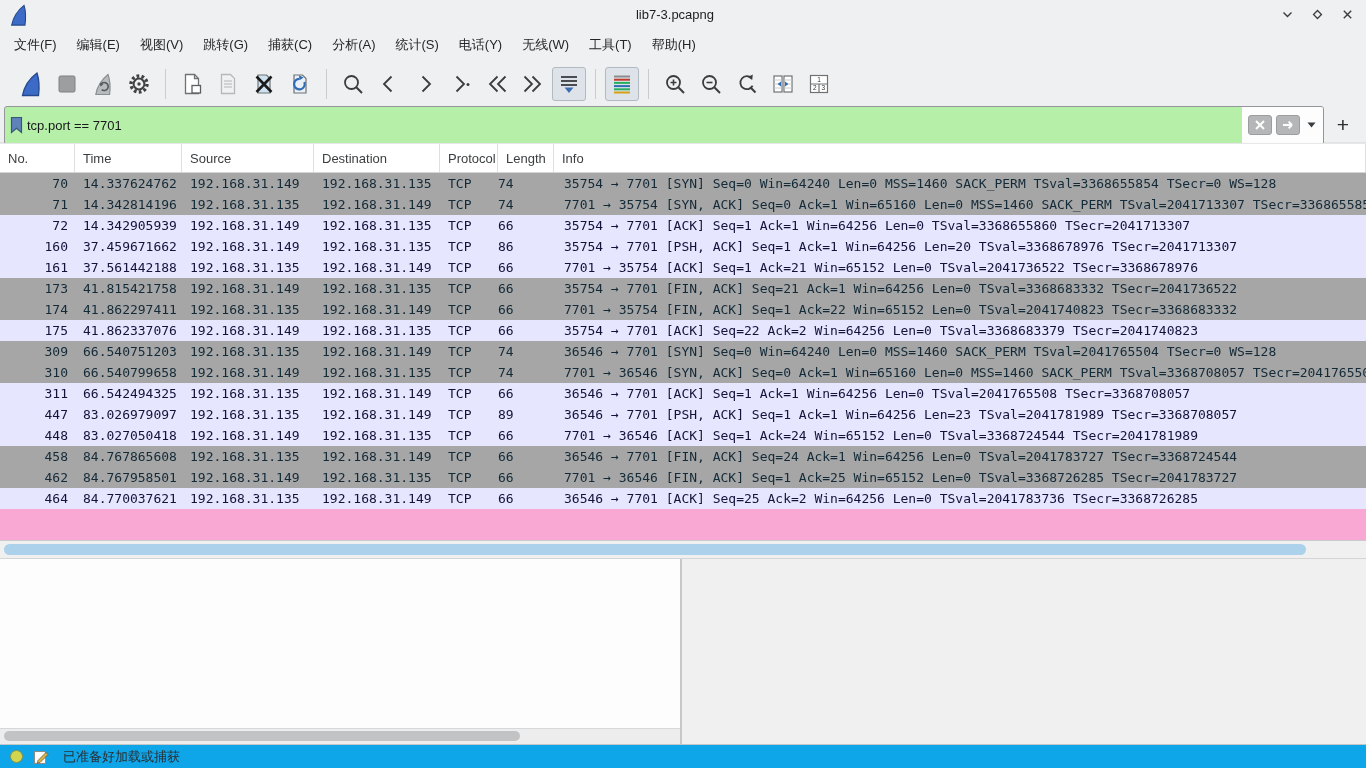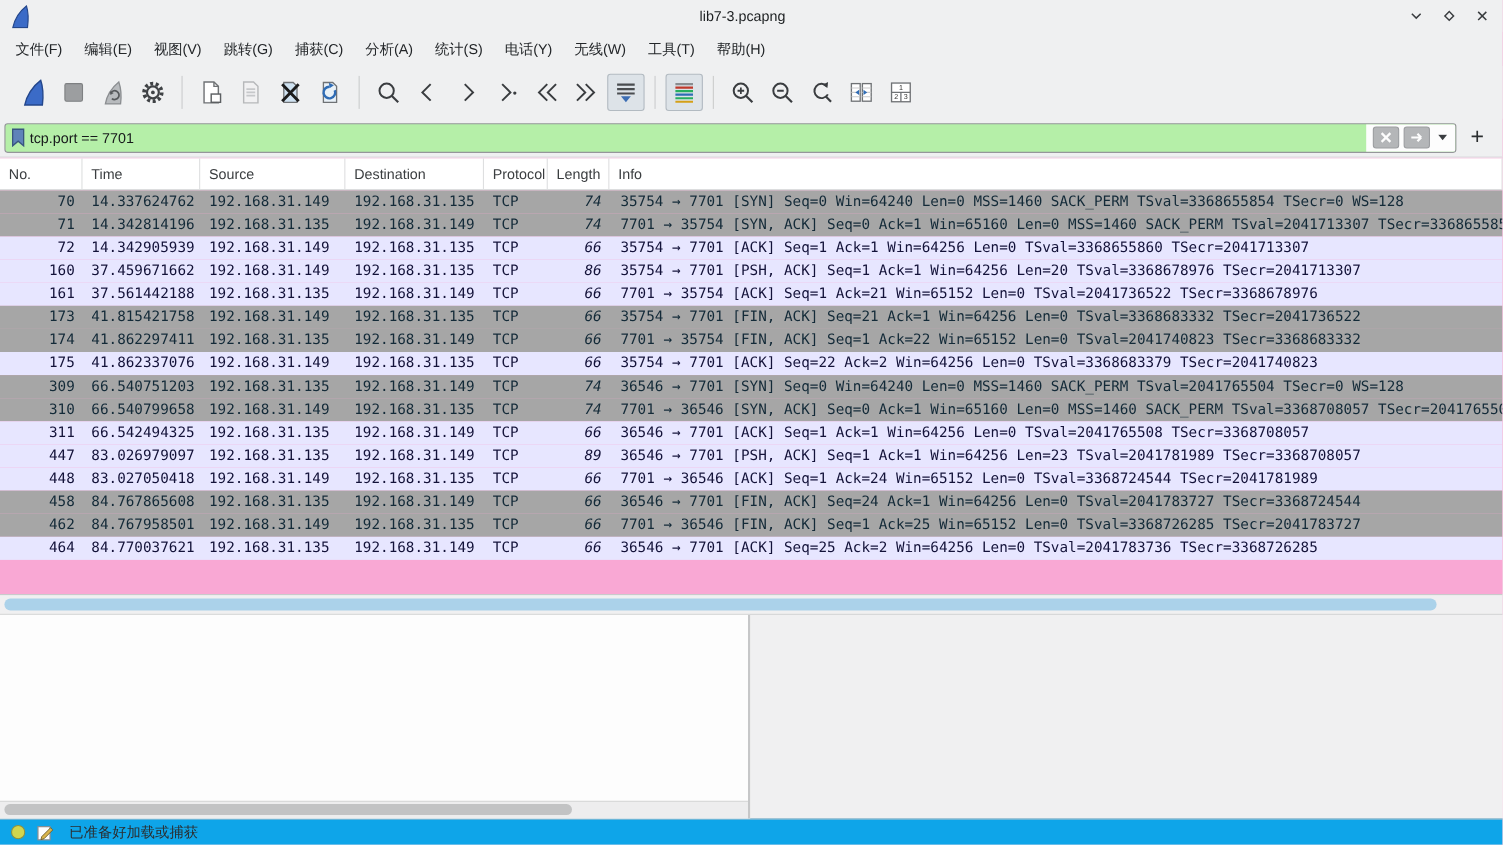--- a/index.html
+++ b/index.html
@@ -19,40 +19,40 @@
   .menu-item { padding:5px 10px; border-radius:3px; white-space:nowrap; }
 
   
   .toolbar { height:48px; display:flex; align-items:center; padding-left:14px; gap:2px; background:#eff0f1; }
   .tbtn { width:34px; height:34px; display:flex; align-items:center; justify-content:center; border-radius:3px; border:1px solid transparent; }
   .tbtn.pressed { background:#dde3e8; border:1px solid #b2bac1; }
   .tsep { width:1px; height:30px; background:#cbcccd; margin:0 7px; }
 
   
   .filterbar { height:35px; display:flex; align-items:center; padding:0 10px 0 4px; gap:6px; border-bottom:1px solid #e2e3e4; }
-  .filter-field { flex:1; height:27px; border:1px solid #95969a; border-radius:3px; background:#b5efa8; display:flex; align-items:center; overflow:hidden; }
+  .filter-field { flex:1; height:39px; border:1px solid #95969a; border-radius:3px; background:#b5efa8; display:flex; align-items:center; overflow:hidden; }
   .bookmark-wrap { padding:0 4px 0 5px; display:flex; align-items:center; }
   .filter-input { flex:1; height:100%; background:transparent; border:none; outline:none; font-size:13px; color:#17191b; font-family:"Liberation Sans",sans-serif; }
   .filter-btns { display:flex; align-items:center; height:100%; background:#fdfdfd; padding:0 5px 0 6px; gap:4px; }
   .fbtn { width:24px; height:20px; background:#b4b6b8; border:1px solid #9b9da0; border-radius:3px; display:flex; align-items:center; justify-content:center; }
   .fdrop { width:14px; height:20px; display:flex; align-items:center; justify-content:center; }
   .add-filter { width:26px; display:flex; align-items:center; justify-content:center; }
 
   
   .pkt-area { height:397px; background:#f9a8d4; display:flex; flex-direction:column; border-top:1px solid #e6e7e8; }
   .grid7 { display:grid; grid-template-columns:75px 107px 132px 126px 58px 56px minmax(0,1fr); }
   .pkt-header { height:29px; font-size:13px; color:#3b3e40; background:#fff; border-bottom:1px solid #d4d5d6; }
   .pkt-header .hc { display:flex; align-items:center; padding:0 8px; border-right:1px solid #dedfe0; white-space:nowrap; overflow:hidden; }
   .rows-host { flex:1; overflow:hidden; }
   .prow { height:21px; font-family:"DejaVu Sans Mono","Liberation Mono",monospace; font-size:13px; line-height:21px; white-space:pre; }
   .prow.gray { background:#a6a6a6; color:#132a38; }
   .prow.lav  { background:#e7e6ff; color:#131239; }
   .cell { overflow:hidden; padding-left:8px; }
   .cell.c-no { text-align:right; padding:0 7px 0 0; }
-  .cell.c-length { text-align:right; padding:0 7px 0 0;font-style:italic; }
+  .cell.c-length { padding:0 7px 0 0; }
   .cell.c-info { padding-left:10px; }
 
   
   .hscroll { height:19px; background:#f0f0f1; border-top:1px solid #c9cacb; border-bottom:1px solid #d4d5d6; position:relative; }
   .hthumb { position:absolute; left:4px; top:3px; height:11px; width:1302px; background:#abd2ea; border-radius:6px; }
 
   
   .lower { height:185px; display:flex; background:#fff; }
   .details-pane { width:682px; border-right:2px solid #c6c7c8; position:relative; background:#fdfdfd; }
   .dscroll { position:absolute; left:0; right:0; bottom:0; height:16px; background:#ededee; border-top:1px solid #d6d7d8; }

